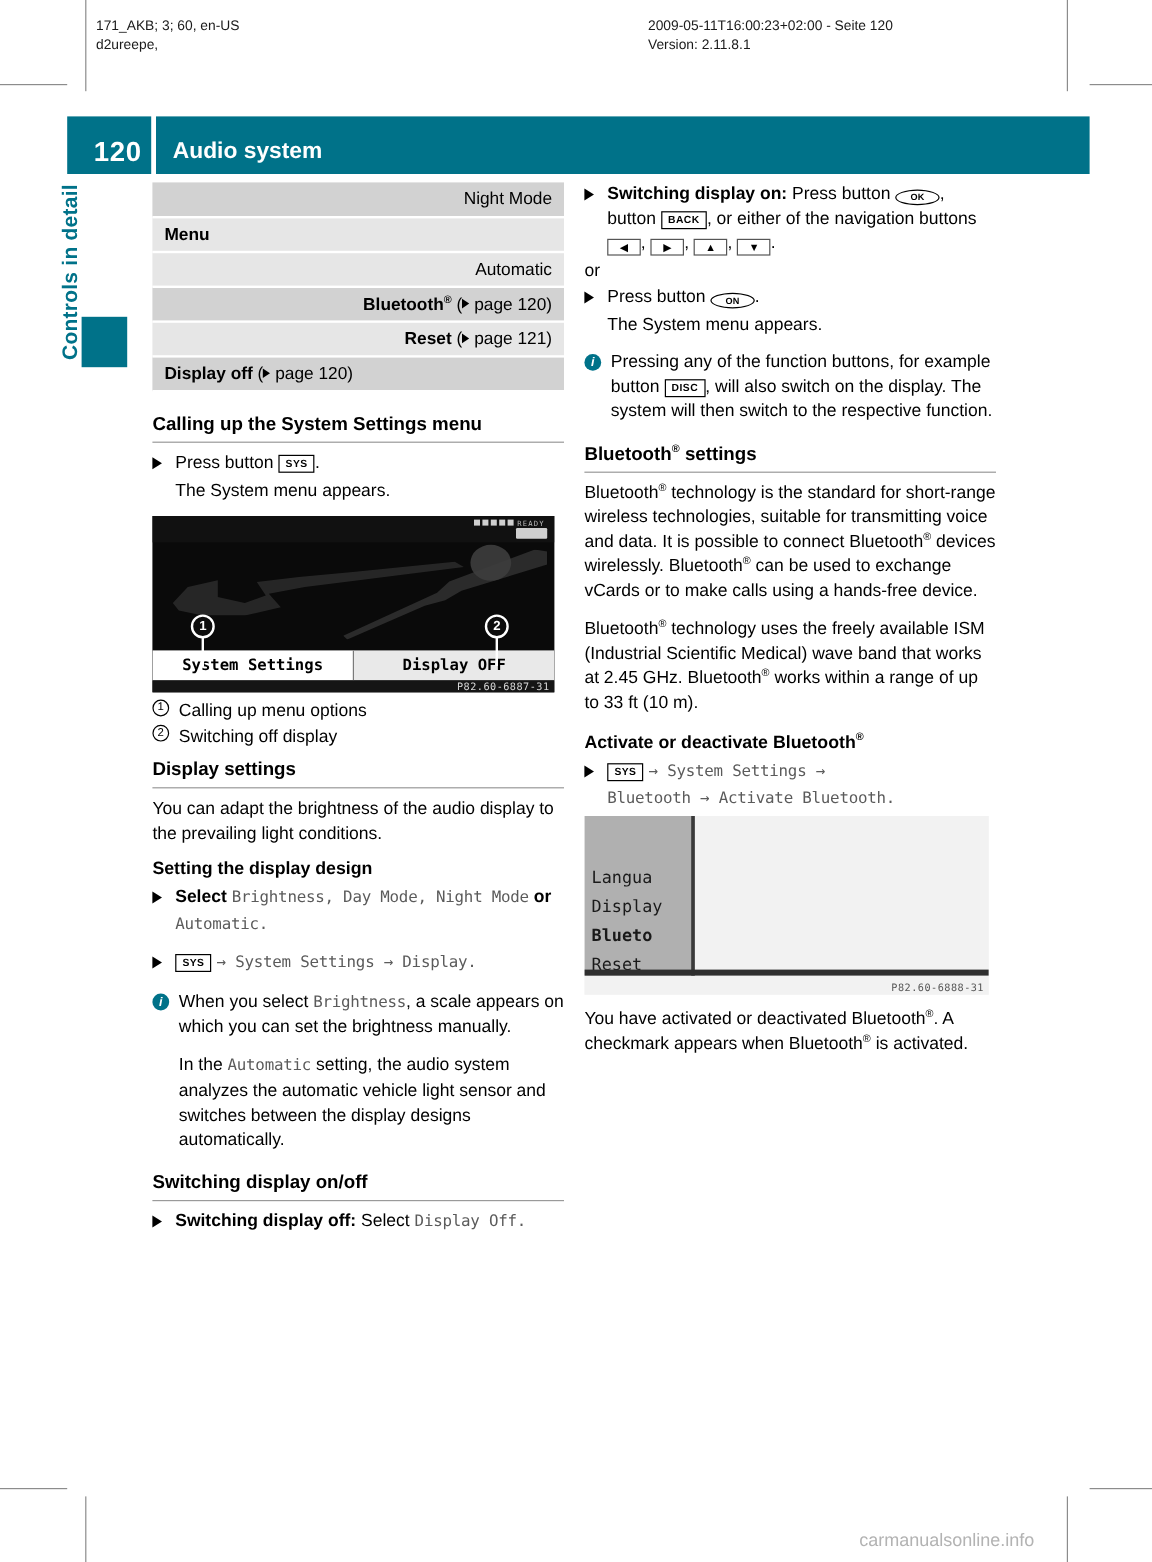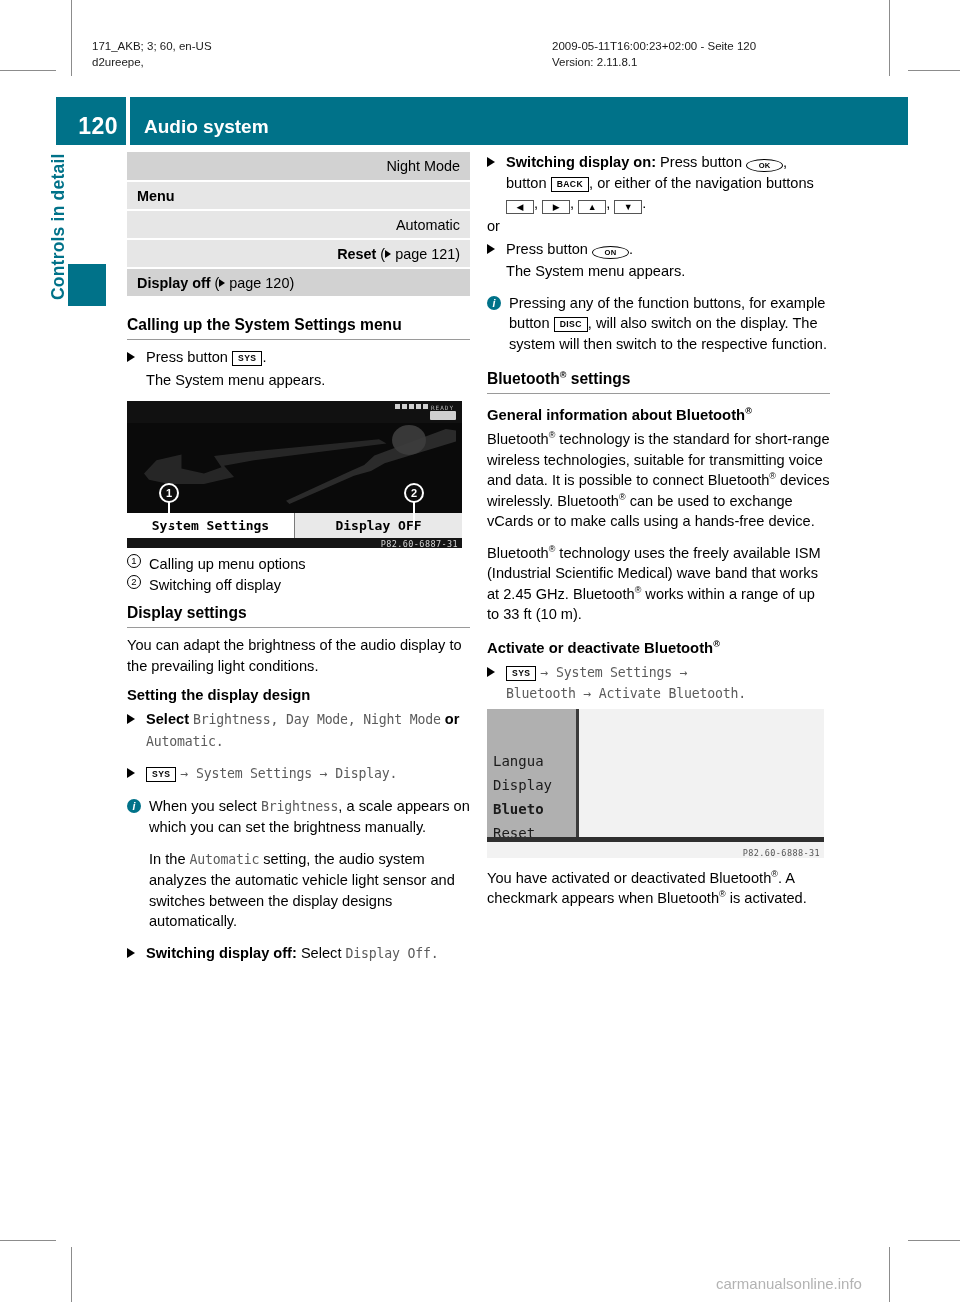--- a/index.html
+++ b/index.html
@@ -13,22 +13,22 @@
     overflow: hidden;
   }
 
   
   .cropmark { position:absolute; background:#8c8c8c; }
   .cm-h { height:1px; }
   .cm-v { width:1px; }
 
   
   .meta {
-    position:absolute; left:92px; top:14px; width:840px; height:44px;
-    font-size:11.5px; line-height:16px; color:#1a1a1a;margin-top:24px;
+    position:absolute; left:80px; top:14px; width:840px; height:44px;
+    font-size:11.5px; line-height:16px; color:#1a1a1a;
   }
   .meta-left { position:absolute; left:0; top:0; }
   .meta-right { position:absolute; left:460px; top:0; }
   .meta-row { white-space:nowrap; }
 
   
   .hdr-band {
     position:absolute; left:56px; top:65px; width:852px; height:48px;margin-top:32px;
   }
   .hdr-pageno {
@@ -318,20 +318,23 @@
   <table class="mtable">
     <tbody>
         <tr>
       <td class="r-odd ta-r">Night Mode</td>
     </tr>
     <tr>
       <td class="hdr-cell ta-l">Menu</td>
     </tr>
     <tr>
       <td class="r-even ta-r">Automatic</td>
+    </tr>
+    <tr>
+      <td class="r-odd ta-r"><b><span>Bluetooth</span><sup>®</sup></b> (<span class="pg-tri"></span> <span>page 120</span>)</td>
     </tr>
     <tr>
       <td class="r-even ta-r"><b><span>Reset</span></b> (<span class="pg-tri"></span> <span>page 121</span>)</td>
     </tr>
     <tr>
       <td class="r-odd ta-l"><b><span>Display off</span></b> (<span class="pg-tri"></span> <span>page 120</span>)</td>
     </tr>
   </tbody>
     </table>
 
@@ -405,20 +408,21 @@
     <span class="key">SYS</span>
     <span class="mono">→ System Settings → Display.</span>
   </div>
 
   <div class="note">
     <span class="note-icon">i</span>
     <p><span>When you select</span> <span class="mono">Brightness</span><span>, a scale appears on which you can set the brightness manually.</span></p>
     <p><span>In the</span> <span class="mono">Automatic</span><span> setting, the audio system analyzes the automatic vehicle light sensor and switches between the display designs automatically.</span></p>
   </div>
 
+  <div class="h2" style="margin-top:16px;">Switching display on/off</div>
 
   <div class="step">
     <span class="step-arrow"></span>
     <b>Switching display off:</b>
     <span>Select</span>
     <span class="mono">Display Off.</span>
   </div>
 </div>
 
 <div class="col col-right">
@@ -445,21 +449,20 @@
   <div class="sub">The System menu appears.</div>
 
   <div class="note">
     <span class="note-icon">i</span>
     <p><span>Pressing any of the function buttons, for example button</span>
       <span class="key">DISC</span><span>, will also switch on the display. The system will then switch to the respective function.</span></p>
   </div>
 
   <div class="h2" style="margin-top:16px;">Bluetooth<sup>®</sup> settings</div>
 
-  <div class="h3" style="margin-top:13px;">General information about Bluetooth<sup>®</sup></div>
 
   <div class="p">Bluetooth<sup>®</sup> technology is the standard for short-range wireless technologies, suitable for transmitting voice and data. It is possible to connect Bluetooth<sup>®</sup> devices wirelessly. Bluetooth<sup>®</sup> can be used to exchange vCards or to make calls using a hands-free device.</div>
   <div class="p">Bluetooth<sup>®</sup> technology uses the freely available ISM (Industrial Scientific Medical) wave band that works at 2.45 GHz. Bluetooth<sup>®</sup> works within a range of up to 33 ft (10 m).</div>
 
   <div class="h3" style="margin-top:15px;">Activate or deactivate Bluetooth<sup>®</sup></div>
 
   <div class="step">
     <span class="step-arrow"></span>
     <span class="key">SYS</span>
     <span class="mono">→ System Settings →</span><br>

